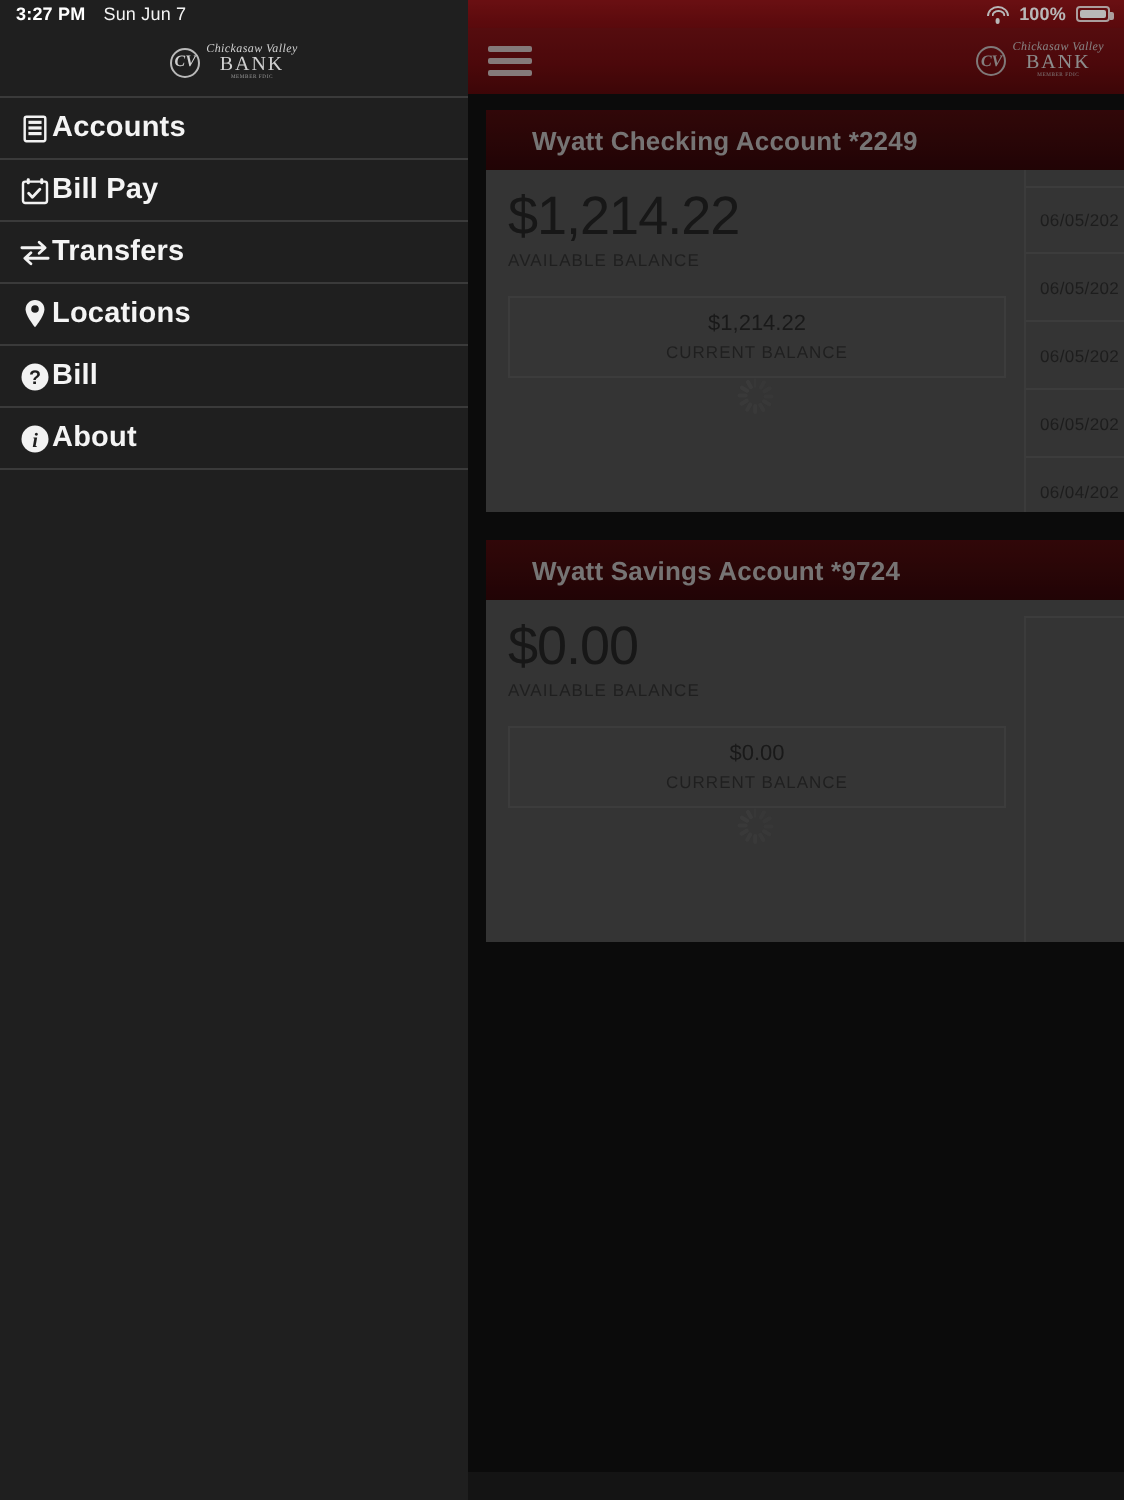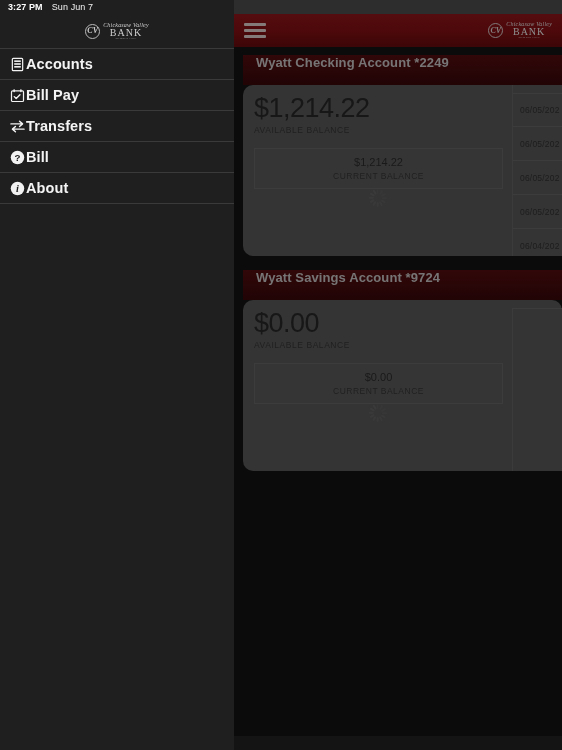--- a/index.html
+++ b/index.html
@@ -2,21 +2,21 @@
 <html><head>
 <meta charset="utf-8">
 <style>
   * { margin:0; padding:0; box-sizing:border-box; }
   html, body {
     width:562px; height:750px;
     background:#000;
     font-family:"Liberation Sans", sans-serif;
     overflow:hidden;
   }
-  #app { position:relative; width:562px; height:750px; background:#737373; overflow:hidden; }
+  #app { position:relative; width:562px; height:750px; background:#0f766e; overflow:hidden; }
 
   
   .statusbar { position:absolute; top:0; left:0; width:562px; height:14px; z-index:60; }
   .sb-left {
     position:absolute; left:0; top:0; width:234px; height:14px;
     background:#1f1f1f; display:flex; align-items:center; padding-left:8px; gap:9px;
   }
   .sb-right {
     position:absolute; left:234px; top:0; width:328px; height:14px;
     background:#8d1014;
@@ -67,24 +67,24 @@
   .logo.dark .logo-script, .logo.dark .logo-bank { color:#cfcfcf; }
   .logo.dark .logo-seal { border-color:#b9b9b9; }
   .logo.dark .logo-seal b { color:#cfcfcf; }
   .logo.dark .logo-sub { color:#9a9a9a; }
 
   
   .cards { position:absolute; left:9px; top:41px; width:319px; }
   .card { width:319px; margin-bottom:14px; }
   .card-header {
     height:30px; background:linear-gradient(to bottom,#5a0e11,#3d080a);
-    display:flex; align-items:flex-start; padding-left:13px;
+    display:flex; align-items:center; padding-left:23px;
   }
   .card-title { font-size:13px; font-weight:bold; color:#d8d4d4; letter-spacing:.1px; }
-  .card-body { height:171px; background:#5f5f5f; display:flex;border-radius:10px; }
+  .card-body { height:171px; background:#5f5f5f; display:flex; }
   .card-left { width:269px; position:relative; padding:9px 0 0 11px; }
   .amount { font-size:27px; color:#2b2b2b; letter-spacing:-.5px; line-height:1.05; font-weight:normal; }
   .amount-label { font-size:8.5px; color:#3a3a3a; letter-spacing:.55px; margin-top:3px; }
   .balance-box {
     margin-top:13px; width:249px; height:41px; border:1px solid #6e6e6e;
     background:#626262; display:flex; flex-direction:column; align-items:center; justify-content:center; gap:3px;
   }
   .bb-amount { font-size:11px; color:#2f2f2f; }
   .bb-label { font-size:8.5px; color:#3a3a3a; letter-spacing:.5px; }
   .spinner { position:absolute; left:50%; transform:translateX(-50%); top:104px; width:18px; height:18px; }
@@ -107,20 +107,31 @@
 </style>
 </head>
 <body>
 
 <div id="app">
 
   <div class="statusbar">
     <div class="sb-left">
       <span class="sb-text">3:27 PM</span>
       <span class="sb-text dim">Sun Jun 7</span>
+    </div>
+    <div class="sb-right">
+      <span class="wifi-icon">
+        <i></i>
+          <i></i>
+          <span class="wifi-dot"></span>
+      </span>
+      <span class="sb-text">100%</span>
+      <span class="batt">
+          <span></span>
+        </span>
     </div>
   </div>
 
   <div class="content">
 
     <div class="appbar">
       <div class="hamburger">
         <b></b>
           <b></b>
           <b></b>
@@ -268,20 +279,29 @@
         <span class="mi-icon">
           <svg width="17" height="15" viewBox="0 0 18 16">
               <path d="M2 5.2h12.2M11.2 2.3l3.2 2.9-3.2 2.9" fill="none" stroke="#f2f2f2" stroke-width="1.5" stroke-linecap="round" stroke-linejoin="round"></path>
               <path d="M16 10.8H3.8M6.8 13.7L3.6 10.8l3.2-2.9" fill="none" stroke="#f2f2f2" stroke-width="1.5" stroke-linecap="round" stroke-linejoin="round"></path>
             </svg>
         </span>
         <span class="menu-label">Transfers</span>
       </div>
 
 
+      <div class="menu-item">
+        <span class="mi-icon">
+          <svg width="13" height="16" viewBox="0 0 13 16">
+              <path d="M6.5 1C3.9 1 1.8 3 1.8 5.6c0 3.4 4.7 9 4.7 9s4.7-5.6 4.7-9C11.2 3 9.1 1 6.5 1z" fill="#f2f2f2"></path>
+              <circle cx="6.5" cy="5.5" r="1.9" fill="#1f1f1f"></circle>
+            </svg>
+        </span>
+        <span class="menu-label">Locations</span>
+      </div>
 
       <div class="menu-item">
         <span class="mi-icon">
           <svg width="15" height="15" viewBox="0 0 16 16">
               <circle cx="8" cy="8" r="7.2" fill="#f2f2f2"></circle>
               <text x="8" y="11.8" text-anchor="middle" font-family="Liberation Sans, sans-serif" font-size="10.5" font-weight="bold" fill="#1f1f1f">?</text>
             </svg>
         </span>
         <span class="menu-label">Bill</span>
       </div>

